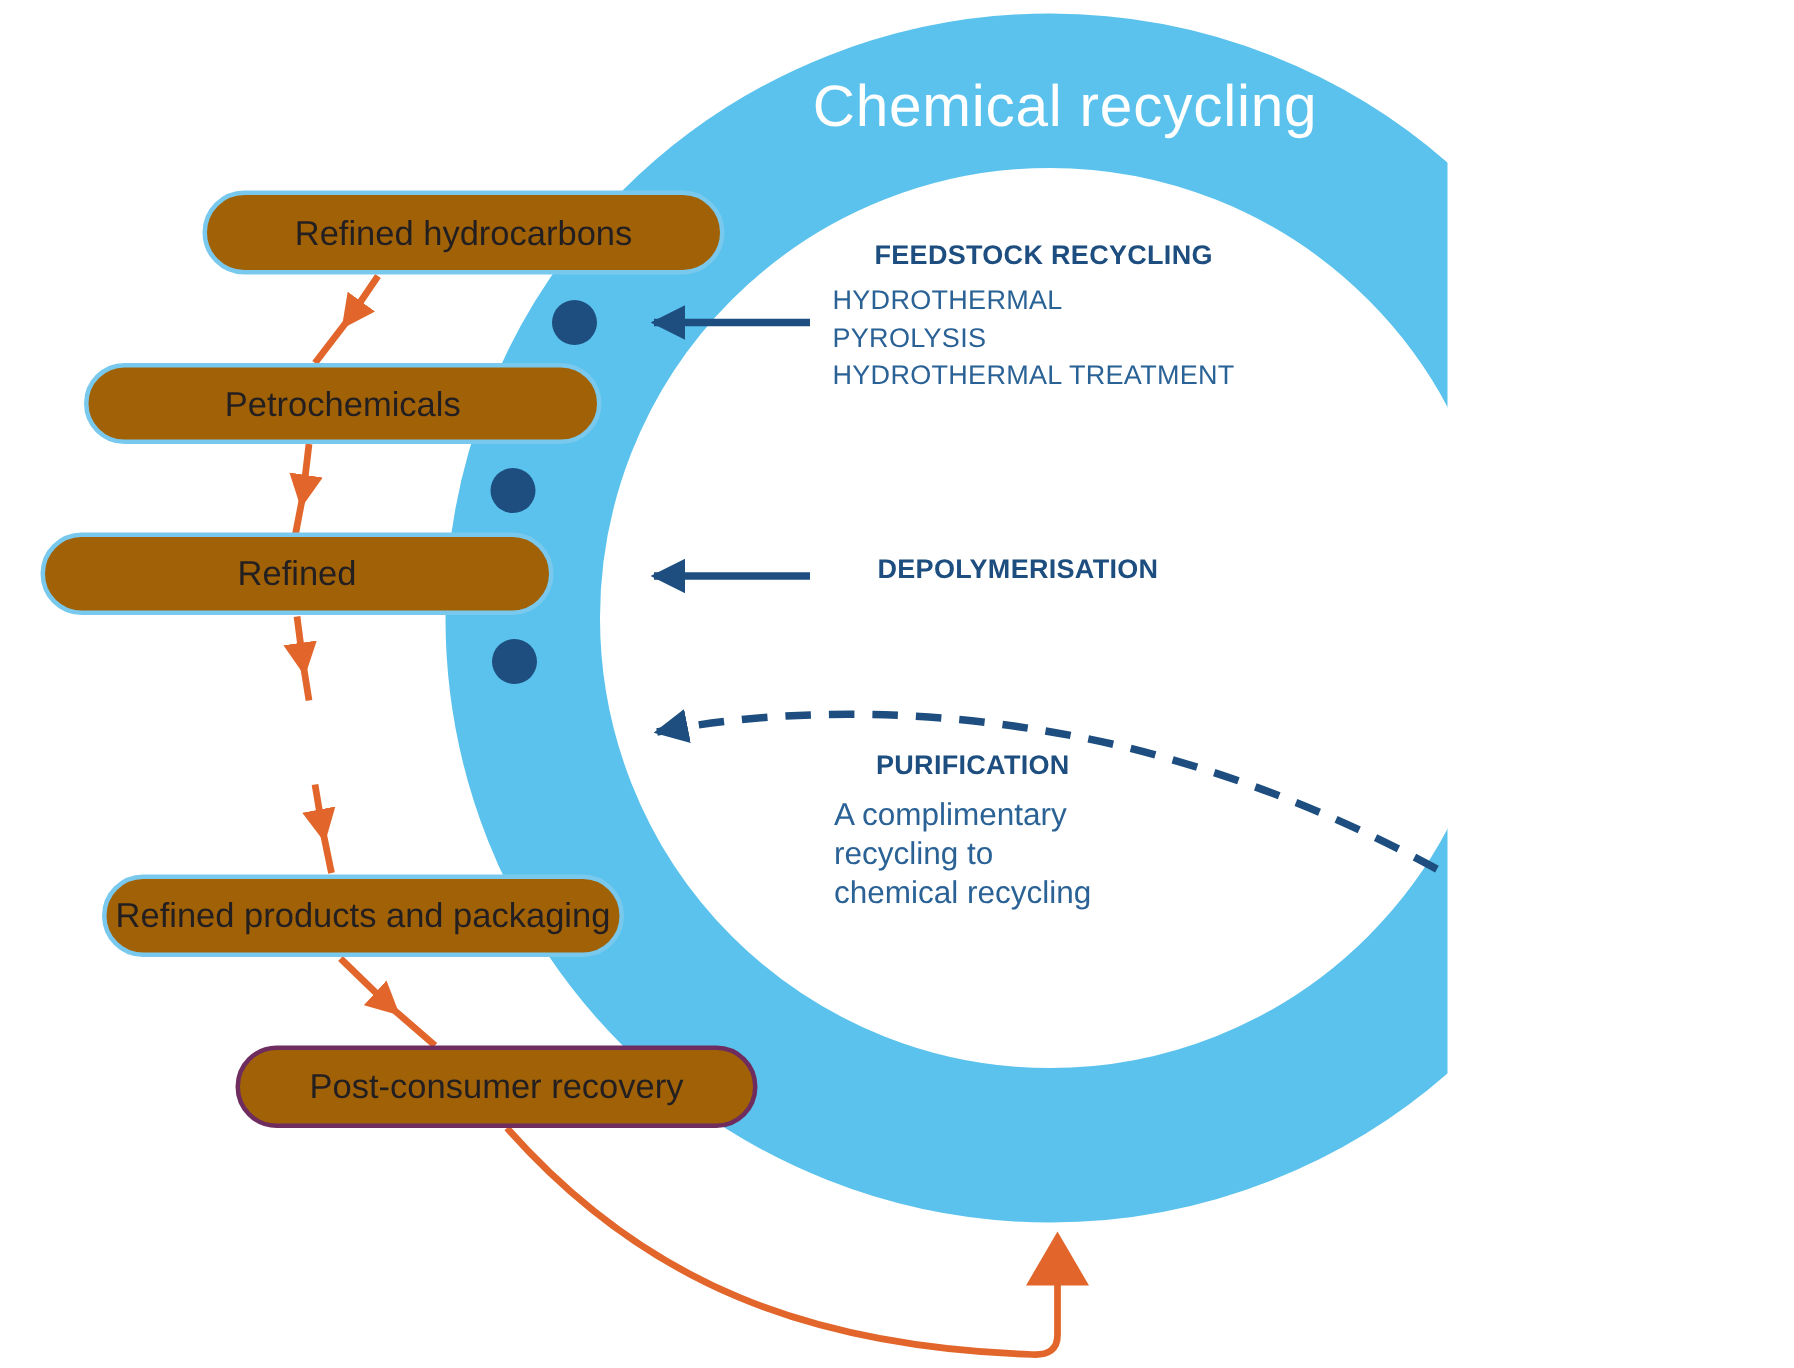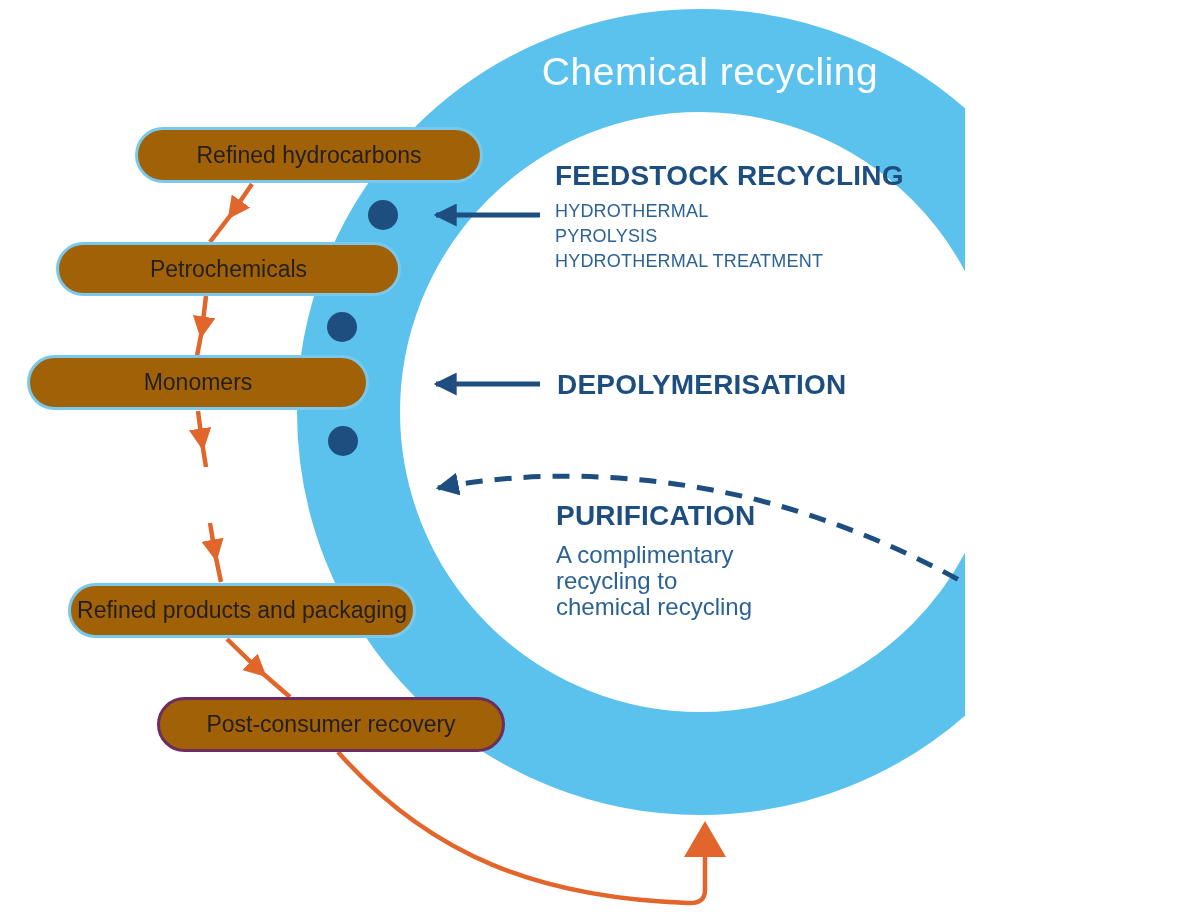--- a/index.html
+++ b/index.html
@@ -37,25 +37,25 @@
   .pill.purple{border:3.5px solid var(--purple);}
 
   .ring-title{
     position:absolute;z-index:2;
     left:540px;top:50px;width:340px;
     text-align:center;
     font-size:39px;color:#ffffff;font-weight:400;
     letter-spacing:0.5px;
   }
   .label-block{position:absolute;z-index:2;}
-  .label-heading{font-size:28px;font-weight:700;color:var(--navy);letter-spacing:0.2px;}
+  .label-heading{font-size:18px;font-weight:700;color:var(--navy);letter-spacing:0.2px;margin-left:28px;}
   .label-items{margin-top:7px;}
   .label-items div{font-size:18px;line-height:25px;color:var(--navy-light);letter-spacing:0.2px;}
   .label-desc{margin-top:10px;}
-  .label-desc div{font-size:24px;line-height:26px;color:var(--navy-light);}
+  .label-desc div{font-size:21px;line-height:26px;color:var(--navy-light);}
   #feedstock-block{left:555px;top:160px;}
   #depoly-block{left:557px;top:369px;}
   #purification-block{left:556px;top:500px;}
 </style>
 </head>
 <body>
 
 <div id="stage">
 
   <svg id="diagram-svg" width="1196" height="912" viewBox="0 0 1196 912">
@@ -93,21 +93,21 @@
 
   <div class="ring-title">Chemical recycling</div>
 
   <div class="pill" style="left:135px;top:127px;width:348px;height:56px;">
     <span>Refined hydrocarbons</span>
   </div>
   <div class="pill" style="left:56px;top:242px;width:345px;height:54px;">
     <span>Petrochemicals</span>
   </div>
   <div class="pill" style="left:27px;top:355px;width:342px;height:55px;">
-    <span>Monomers</span>
+    <span>Refined</span>
   </div>
   <div class="pill" style="left:68px;top:583px;width:348px;height:55px;">
     <span>Refined products and packaging</span>
   </div>
   <div class="pill purple" style="left:157px;top:697px;width:348px;height:55px;">
     <span>Post-consumer recovery</span>
   </div>
 
   <div class="label-block" id="feedstock-block">
     <div class="label-heading">FEEDSTOCK RECYCLING</div>

